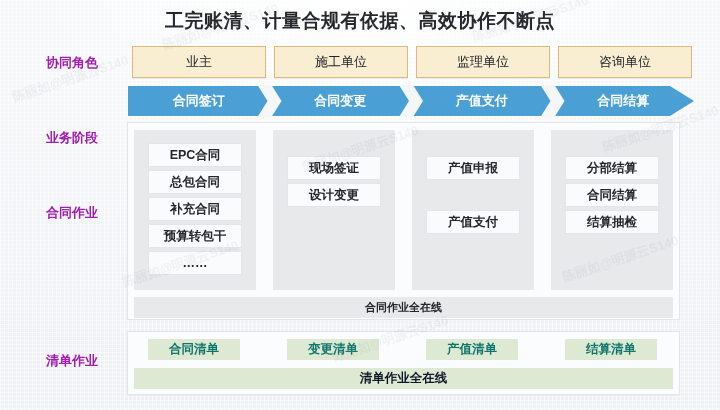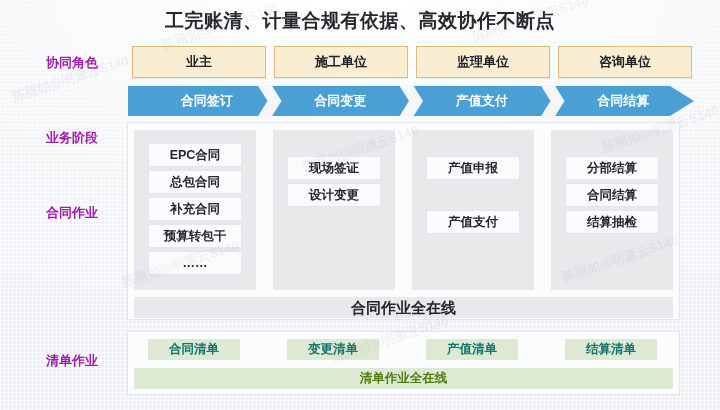--- a/index.html
+++ b/index.html
@@ -40,21 +40,21 @@
   #lbl-role{top:54px;}
   #lbl-stage{top:110px;margin-top:19px;}
   #lbl-contract{top:204px;}
   #lbl-list{top:352px;}
 
   
   .role-row{position:absolute;left:128px;top:46px;width:566px;height:32px;}
   .role-chip{
     position:absolute;top:0;height:30px;line-height:30px;text-align:center;
     background:#f9edd2;border:1px solid #dcb97c;
-    font-size:13px;font-weight:bold;color:#20242a;
+    font-size:13px;font-weight:normal;color:#20242a;
     box-shadow:0 1px 1px rgba(0,0,0,.05);
   }
 
   
   .stage-row{position:absolute;left:128px;top:86px;width:566px;height:30px;}
   .stage-bar{
     position:absolute;left:0;top:0;width:566px;height:30px;
     background:#4aa0d5;
     clip-path:polygon(0 0, 542px 0, 566px 50%, 542px 100%, 0 100%);
   }
@@ -76,32 +76,32 @@
   .col{
     position:absolute;top:7px;height:160px;background:#e7e9eb;
   }
   .cell{
     position:absolute;height:22px;line-height:22px;text-align:center;
     background:#fafbfc;border:1px solid #e3e6e9;
     font-size:12.5px;font-weight:bold;color:#23262a;
   }
   .summary-bar{
     position:absolute;height:21px;line-height:21px;text-align:center;
-    background:#e7e9eb;font-size:15px;font-weight:bold;color:#23262a;
+    background:#e7e9eb;font-size:11px;font-weight:bold;color:#23262a;
   }
 
   
   #list-panel{left:127px;top:331px;width:551px;height:62px;}
   .gcell{
     position:absolute;top:7px;height:21px;line-height:21px;text-align:center;
     background:#dde9d3;font-size:12.5px;font-weight:bold;color:#0f766e;
   }
   .gbar{
     position:absolute;left:6px;top:36px;width:539px;height:21px;line-height:21px;
-    text-align:center;background:#dde9d3;font-size:12.5px;font-weight:bold;color:#4d7c0f;
+    text-align:center;background:#dde9d3;font-size:12.5px;font-weight:bold;color:#0f172a;
   }
 </style>
 </head>
 <body>
 
 <div class="bg-grid"></div>
 
 <div class="title">工完账清、计量合规有依据、高效协作不断点</div>
 
 <div class="row-label" id="lbl-role">协同角色</div>
@@ -111,21 +111,21 @@
 
 <div class="role-row" id="role-row">
     <div class="role-chip" style="left: 4px; width: 132px;">业主</div>
     <div class="role-chip" style="left: 288px; width: 132px;">监理单位</div>
     <div class="role-chip" style="left: 146px; width: 132px;">施工单位</div>
     <div class="role-chip" style="left: 430px; width: 132px;">咨询单位</div>
   </div>
 
 <div class="stage-row" id="stage-row">
   <div class="stage-bar"></div>
-<div class="stage-label" style="left: 8px; width: 141.5px;">合同签订</div>
+<div class="stage-label" style="left: 0px; width: 141.5px;">合同签订</div>
     <div class="stage-notch" style="left: 129.5px;"></div>
     <div class="stage-label" style="left: 141.5px; width: 141.5px;">合同变更</div>
     <div class="stage-notch" style="left: 271px;"></div>
     <div class="stage-label" style="left: 283px; width: 141.5px;">产值支付</div>
     <div class="stage-notch" style="left: 412.5px;"></div>
     <div class="stage-label" style="left: 424.5px; width: 141.5px;">合同结算</div>
   </div>
 
 <div class="panel" id="contract-panel">
   <div class="summary-bar" id="contract-summary" style="left:6px;top:174px;width:539px;">合同作业全在线</div>

